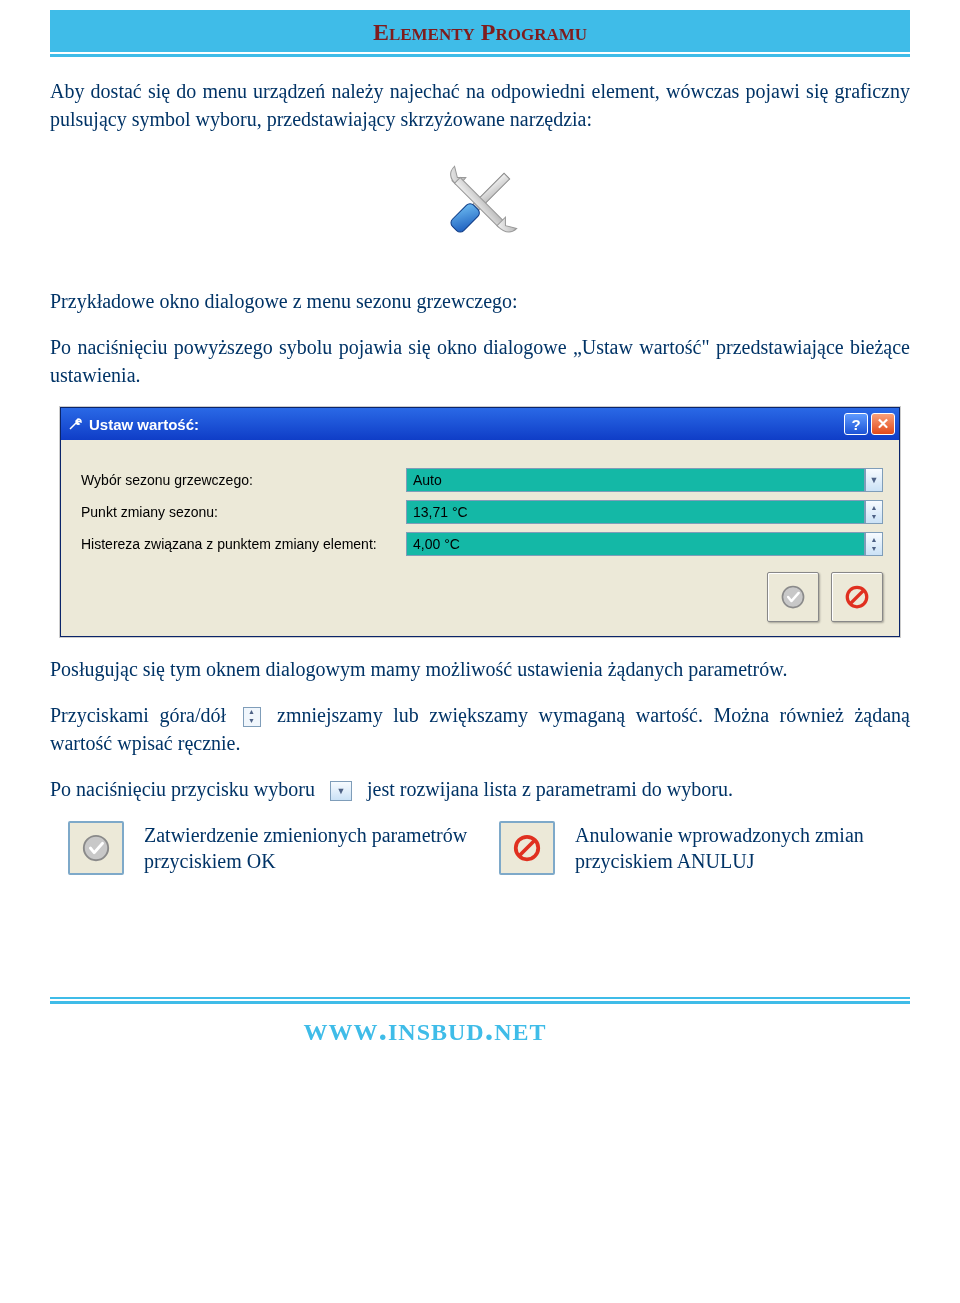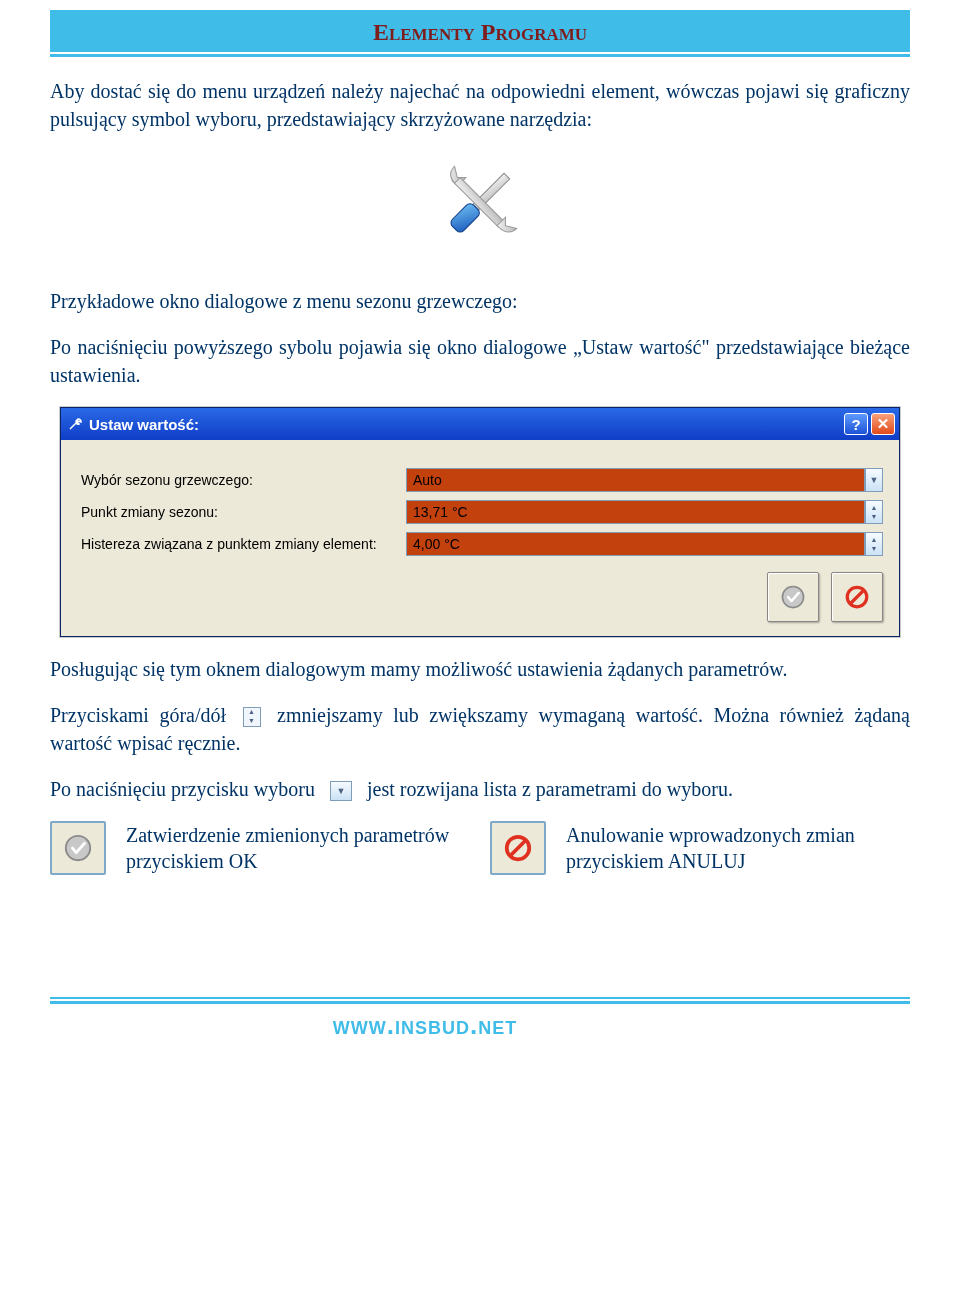--- a/index.html
+++ b/index.html
@@ -104,21 +104,21 @@
   .dlg-label {
     width: 325px;
   }
   .dlg-field {
     flex: 1;
     display: flex;
     align-items: stretch;
   }
   .input-box {
     flex: 1;
-    background: #c2410c;
+    background: #14b8a6;
     border: 1px solid #7f9db9;
     height: 24px;
     padding: 2px 6px;
     font-size: 14px;
     color: #000;
     display: flex;
     align-items: center;
   }
   .caret-down, .spin {
     width: 18px;
@@ -187,21 +187,21 @@
     justify-content: center;
     margin: 0 10px;
     font-size: 9px;
     color: #4d6185;
   }
 
   .legend-row {
     display: flex;
     align-items: center;
     gap: 20px;
-    margin: 14px 0 0 0;
+    margin: 14px 0 0 18px;
     font-size: 20px;
     line-height: 1.3;
   }
   .legend-icon-box {
     width: 56px;
     height: 54px;
     border: 2px solid #7ea9c9;
     background: #ece9d8;
     border-radius: 2px;
     display: flex;
@@ -225,24 +225,24 @@
     display: flex;
     align-items: center;
     justify-content: space-between;
     margin-top: 0;
     padding: 4px 0 0 0;
   }
   .footer-link {
     flex: 1;
     text-align: center;
     color: #3fbce8;
-    font-family: Liberation Sans, sans-serif;
+    font-family: Liberation Serif, serif;
     font-variant: small-caps;
     font-weight: bold;
-    font-size: 26px;
+    font-size: 34px;
     letter-spacing: 1px;
   }
   .page-num {
     width: 40px;
     font-family: Arial, sans-serif;
     font-size: 15px;
     color: #003366;
     letter-spacing: 1px;
   }
   .logo {

